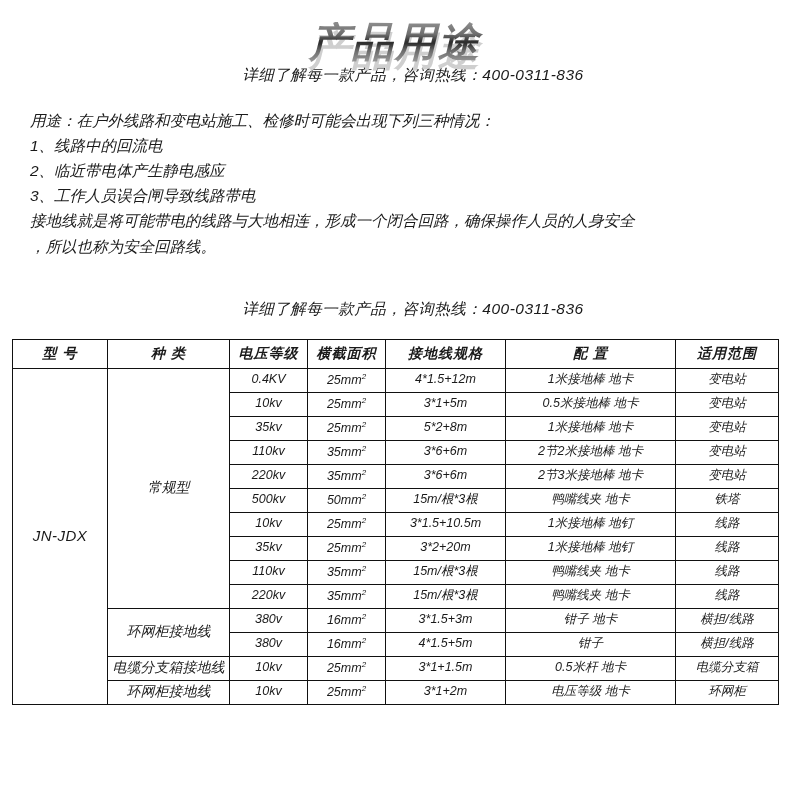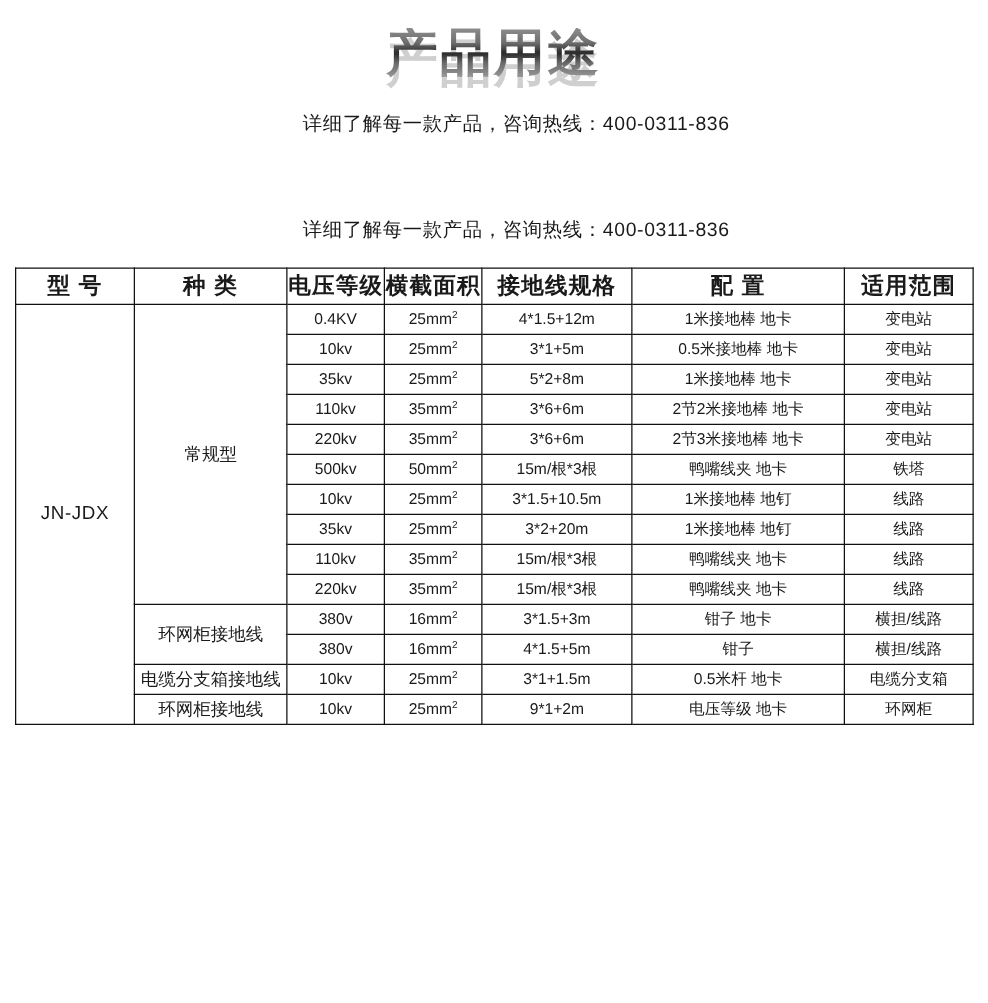--- a/index.html
+++ b/index.html
@@ -11,20 +11,21 @@
     height: 802px;
     background: #ffffff;
     font-family: "Liberation Sans", sans-serif;
     color: #1a1a1a;
     overflow: hidden;
   }
   .page {
     position: relative;
     width: 790px;
     height: 802px;
+    font-style: italic;
   }
 
   
   .section-title {
     text-align: center;
     font-family: "DejaVu Sans", sans-serif;
     font-weight: bold;
     font-size: 41px;
     letter-spacing: 2px;
     color: #3a3a3a;
@@ -52,21 +53,21 @@
     letter-spacing: 2px;
     color: #cfcfcf;
     z-index: 0;
   }
   .title-main { position: relative; z-index: 1; }
 
   .subtitle {
     text-align: center;
     font-size: 15.5px;
     color: #1a1a1a;
-    margin-top: 26px;
+    margin-top: 2px;
     letter-spacing: 0.5px;
     padding-left: 36px;
   }
 
   
   .intro {
     margin: 22px 30px 0 30px;
     font-size: 15.5px;
     line-height: 1.62;
     color: #1a1a1a;
@@ -86,21 +87,21 @@
   table.spec th, table.spec td {
     border: 1px solid #111111;
     text-align: center;
     vertical-align: middle;
     padding: 0;
     height: 23px;
     line-height: 1.1;
   }
   table.spec th {
     font-weight: bold;
-    font-size: 18px;
+    font-size: 14px;
     height: 28px;
     letter-spacing: 1px;
   }
   td.model {
     font-size: 15px;
     letter-spacing: 0.5px;
     margin-left: 44px;
   }
   td.kind {
     font-size: 14px;
@@ -115,20 +116,28 @@
 
 <div class="page">
 
   <div style="padding-top:22px;">
     <div class="title-wrap">
       <div class="title-shadow">产品用途</div>
       <div class="section-title title-main">产品用途</div>
     </div>
     <div class="subtitle">详细了解每一款产品，咨询热线：400-0311-836</div>
 
+    <div class="intro">
+      <div>用途：在户外线路和变电站施工、检修时可能会出现下列三种情况：</div>
+      <div>1、线路中的回流电</div>
+      <div>2、临近带电体产生静电感应</div>
+      <div>3、工作人员误合闸导致线路带电</div>
+      <div>接地线就是将可能带电的线路与大地相连，形成一个闭合回路，确保操作人员的人身安全</div>
+      <div>，所以也称为安全回路线。</div>
+    </div>
   </div>
 
   <div style="padding-top:38px;">
     <div class="subtitle">详细了解每一款产品，咨询热线：400-0311-836</div>
   </div>
 
   <div class="table-wrap" style="margin-top:19px;">
     <table class="spec">
       <colgroup>
         <col style="width:95px">
@@ -243,21 +252,21 @@
             <td>10kv</td>
             <td>25mm<sup class="unit">2</sup></td>
             <td>3*1+1.5m</td>
             <td>0.5米杆 地卡</td>
             <td>电缆分支箱</td>
           </tr>
           <tr>
             <td class="kind" rowspan="1">环网柜接地线</td>
             <td>10kv</td>
             <td>25mm<sup class="unit">2</sup></td>
-            <td>9*1+2m</td>
+            <td>3*1+2m</td>
             <td>电压等级 地卡</td>
             <td>环网柜</td>
           </tr>
         </tbody>
     </table>
   </div>
 
 </div>
 
 </body></html>

